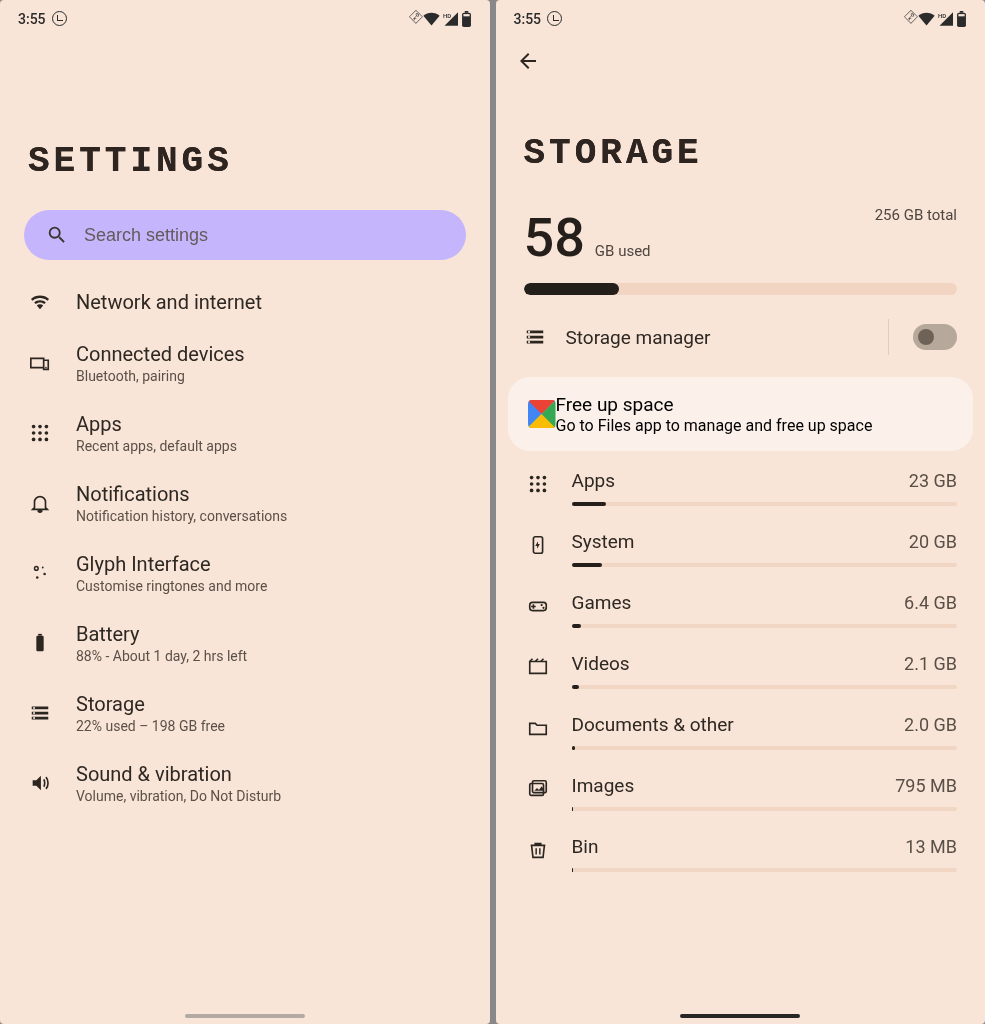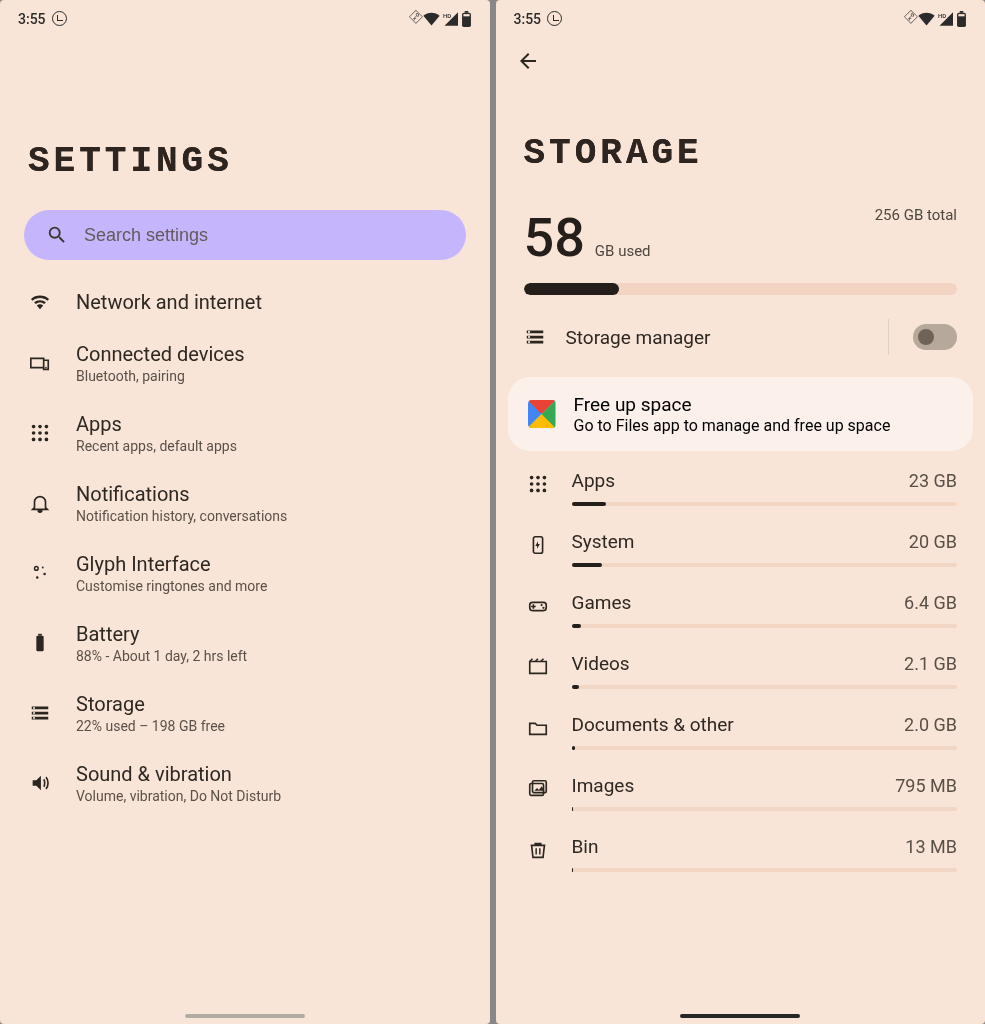--- a/index.html
+++ b/index.html
@@ -123,21 +123,21 @@
   }
   .toggle .knob {
     width:16px; height:16px; background:#6f6358; border-radius:50%;
     position:absolute; left:5px; top:5px;
   }
 
   .card {
     margin: 6px 12px;
     background:#fbf1ea;
     border-radius: 22px;
-    display:flex; align-items:center; gap:18px;
+    display:flex; align-items:center; 
     padding: 16px 20px;
   }
   .files-icon {
     width:28px; height:28px; border-radius:4px; overflow:hidden;
     position:relative;
   }
   .files-icon .half1{position:absolute;inset:0;background:#4285F4;clip-path:polygon(0 0,100% 0,0 100%);}
   .files-icon .half2{position:absolute;inset:0;background:#34A853;clip-path:polygon(100% 0,100% 100%,0 100%);}
   .files-icon .half3{position:absolute;inset:0;background:#FBBC05;clip-path:polygon(0 100%,50% 50%,100% 100%);}
   .files-icon .half4{position:absolute;inset:0;background:#EA4335;clip-path:polygon(0 0,50% 50%,100% 0);}

